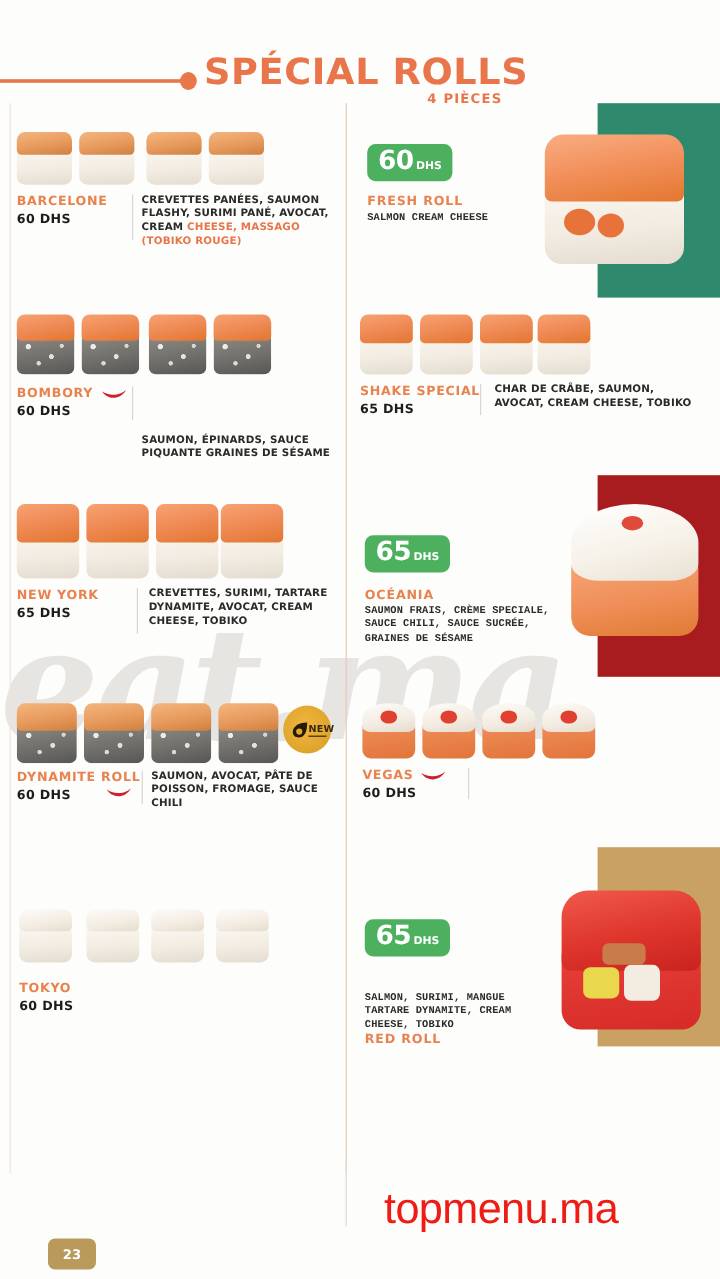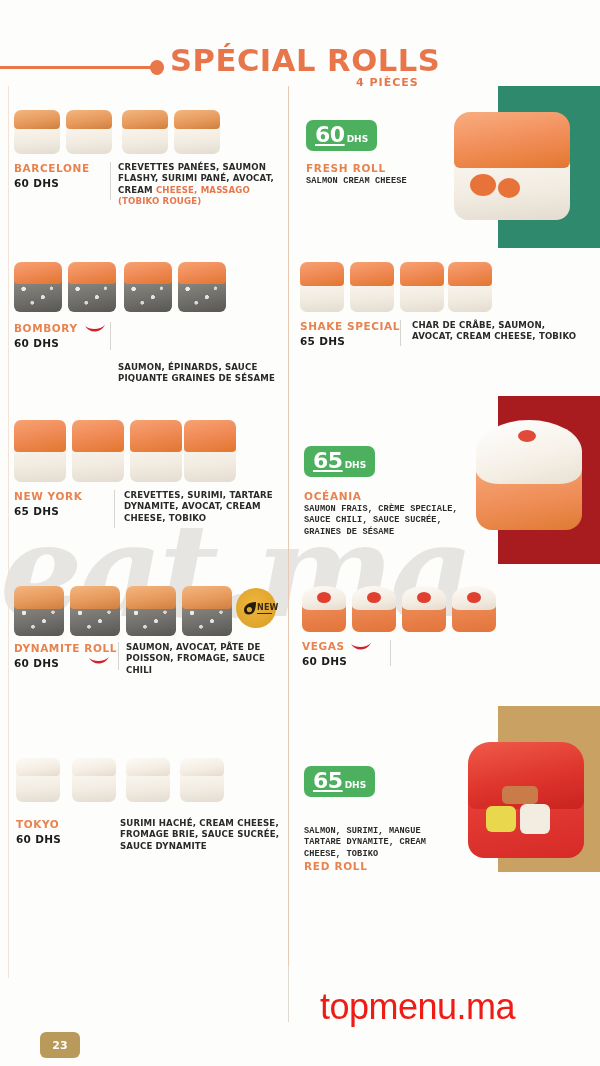--- a/index.html
+++ b/index.html
@@ -135,21 +135,20 @@
     padding: 4px 9px 5px 9px;
     z-index: 5;
   }
   .badge-num {
     font-family: "DejaVu Sans", sans-serif;
     font-weight: 700;
     font-size: 22px;
     color: #ffffff;
     line-height: 1;
     letter-spacing: -0.5px;
-    text-decoration: underline;
   }
   .badge-cur {
     font-family: "DejaVu Sans", sans-serif;
     font-weight: 700;
     font-size: 9px;
     color: #ffffff;
     margin-left: 2px;
     line-height: 1;
   }
   .feat-name {
@@ -435,21 +434,20 @@
     <div class="roll" style="left:164px;top:0;width:44px;height:44px;">
         <div class="rice"></div>
         <div class="top white-top" style="height:40%"></div>
       </div>
   </div>
   <div class="item" style="left:16px;top:818px;width:268px;height:44px;">
     <div class="name-col" style="left:0;top:0;">
       <div class="item-name">TOKYO</div>
       <div class="item-price">60 DHS</div>
     </div>
-    <div class="item-desc" style="left:104px;top:0;width:168px;">SURIMI HACHÉ, CREAM CHEESE, FROMAGE BRIE, SAUCE SUCRÉE, SAUCE DYNAMITE</div>
   </div>
 
   <div class="badge" style="left:306px;top:120px;">
     <span class="badge-num">60</span>
     <span class="badge-cur">DHS</span>
   </div>
   <div class="feat-name" style="left:306px;top:162px;">FRESH ROLL</div>
   <div class="feat-desc" style="left:306px;top:176px;width:110px;">SALMON CREAM CHEESE</div>
   <div class="feature-photo" style="left:454px;top:112px;width:116px;height:110px;">
     <div class="roll" style="left:0;top:0;width:116px;height:108px;">

